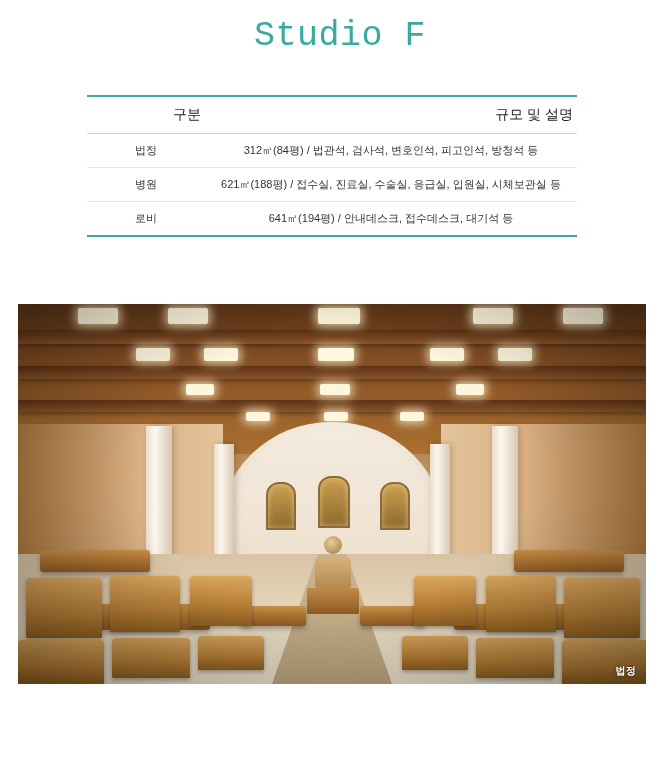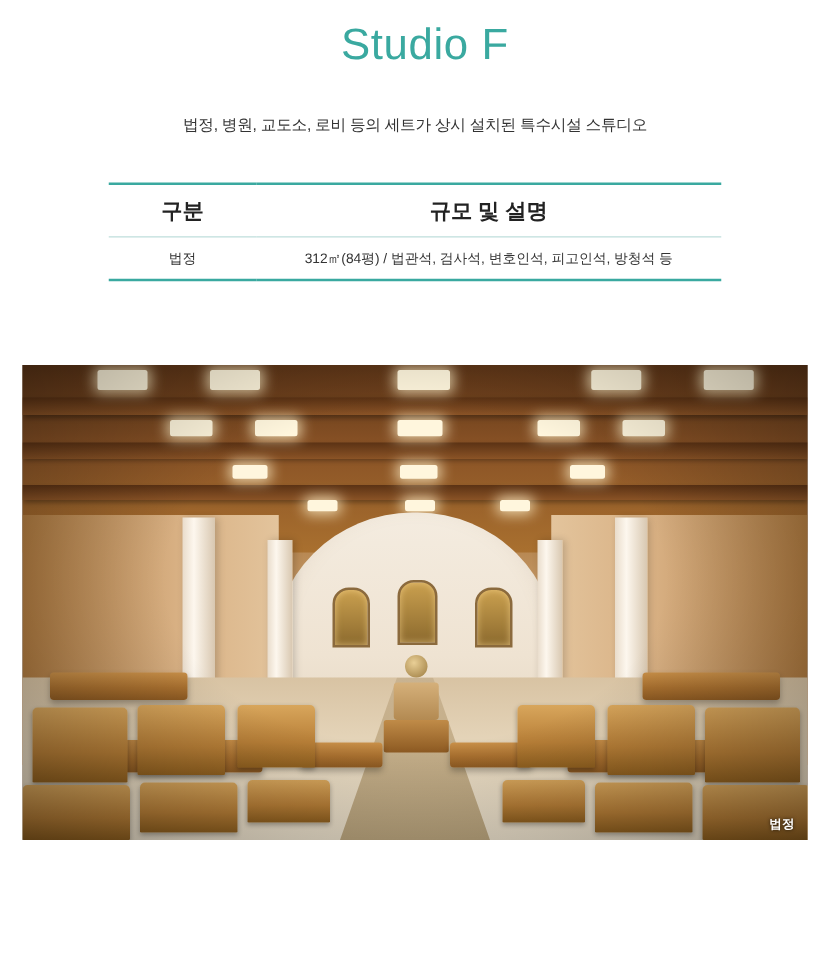--- a/index.html
+++ b/index.html
@@ -20,21 +20,21 @@
     height: 766px;
   }
   .title {
     text-align: center;
     font-size: 35px;
     font-weight: 400;
     color: #3aa9a0;
     letter-spacing: 0.5px;
     margin: 14px 0 0 0;
     line-height: 44px;
-    font-family: Liberation Sans, sans-serif;
+    font-family: Liberation Mono, monospace;
     padding-left: 16px;
   }
   .subtitle {
     text-align: center;
     font-size: 12.5px;
     color: #333333;
     margin-top: 34px;
     letter-spacing: -0.2px;
   }
   .spec-table-wrap {
@@ -47,23 +47,24 @@
     font-size: 11px;
   }
   table.spec th, table.spec td {
     padding: 9px 4px 9px 4px;
     border-bottom: 1px solid #dfe9e8;
     vertical-align: middle;
   }
   table.spec thead th {
     border-top: 2px solid #3aa9a0;
     border-bottom: 1px solid #bfdedb;
-    font-weight: bold;
+    font-weight: normal;
     color: #222222;
-    font-size: 17px;
+    font-size: 14px;
+    text-align: right;
   }
   table.spec tbody tr:last-child td {
     border-bottom: 2px solid #3aa9a0;
   }
   .col-label {
     width: 110px;
     text-align: center;
   }
   .col-desc {
     text-align: center;
@@ -195,35 +196,42 @@
     pointer-events: none;
   }
 </style>
 </head>
 <body>
 
 <div class="page">
 
   <h1 class="title">Studio F</h1>
 
-  <div class="subtitle">법정, 병원, 교도소, 로비 등의 세트가 상시 설치된 특수시설 스튜디오</div>
 
   <div class="spec-table-wrap">
     <table class="spec">
       <thead>
         <tr>
           <th class="col-label">구분</th>
           <th class="col-desc">규모 및 설명</th>
         </tr>
       </thead>
       <tbody>
         <tr>
           <td class="col-label">법정</td>
           <td class="col-desc">312㎡(84평) / 법관석, 검사석, 변호인석, 피고인석, 방청석 등</td>
         </tr>
+        <tr>
+          <td class="col-label">병원</td>
+          <td class="col-desc">621㎡(188평) / 접수실, 진료실, 수술실, 응급실, 입원실, 시체보관실 등</td>
+        </tr>
+        <tr>
+          <td class="col-label">로비</td>
+          <td class="col-desc">641㎡(194평) / 안내데스크, 접수데스크, 대기석 등</td>
+        </tr>
       </tbody>
     </table>
   </div>
 
   <div class="photo-block">
     <div class="scene">
 
       <div class="ceiling"></div>
       <div class="beam-generic" style="top:26px;height:14px;"></div>
       <div class="beam-generic" style="top:62px;height:13px;"></div>

